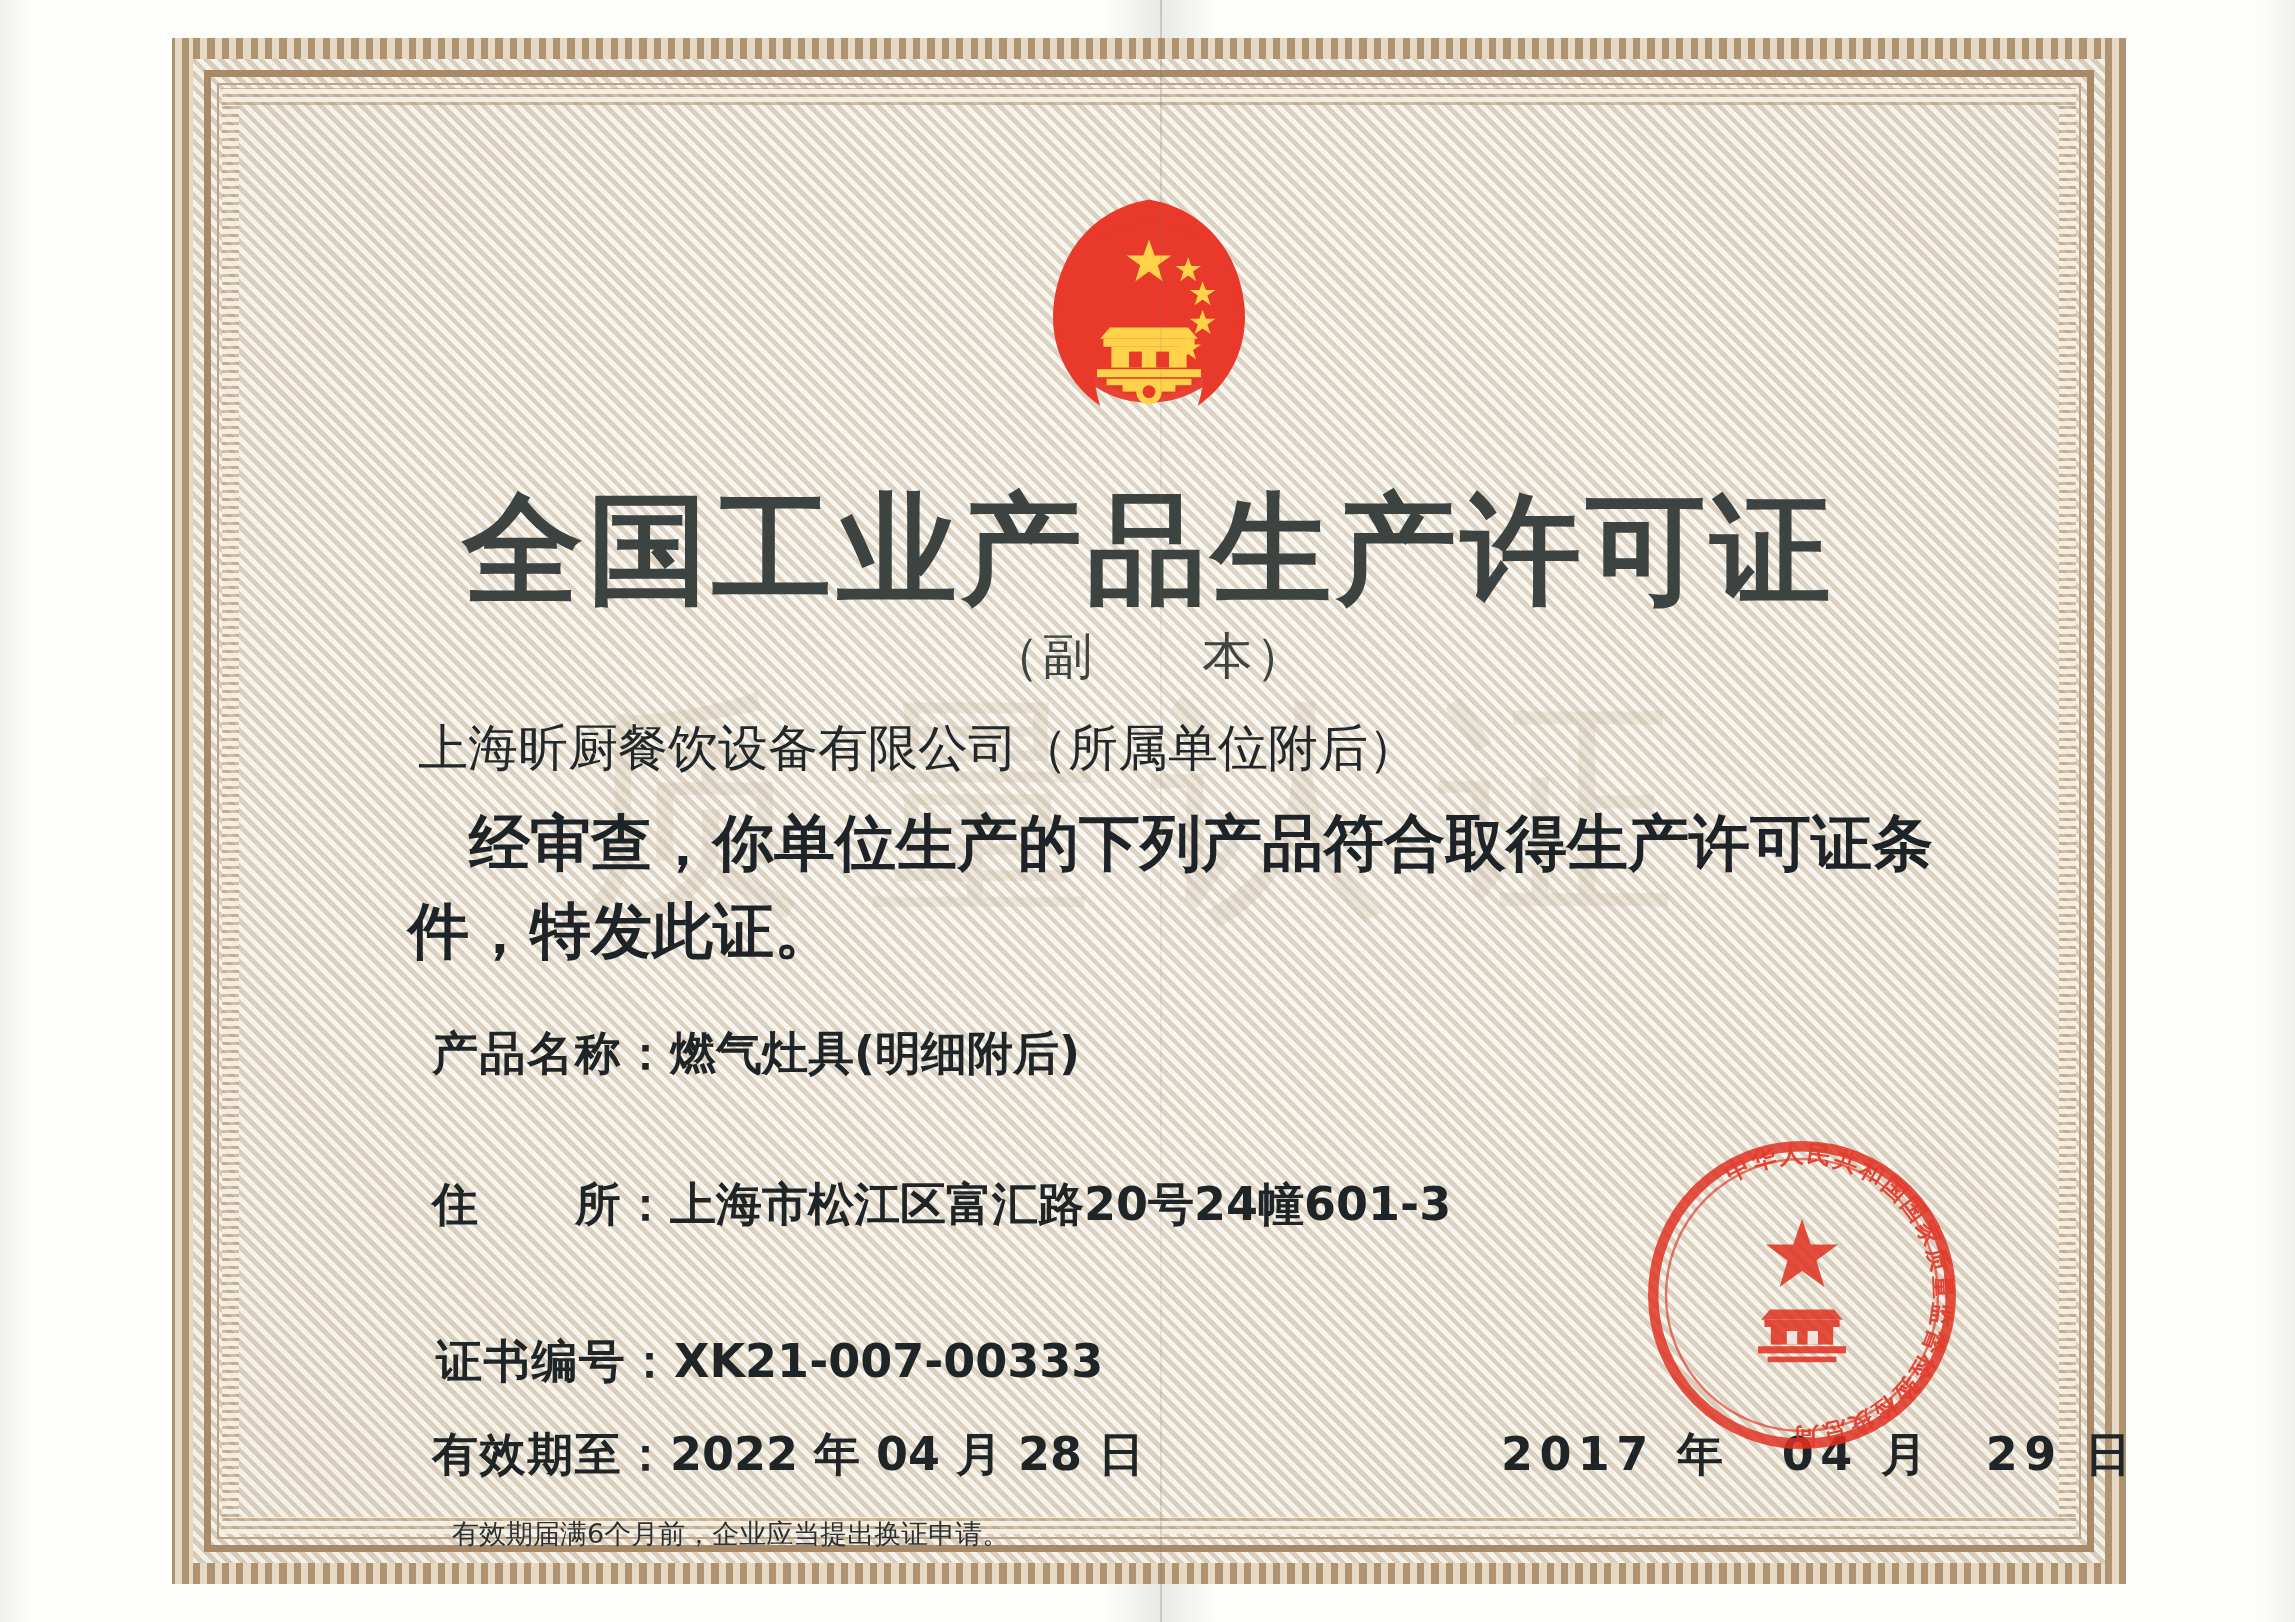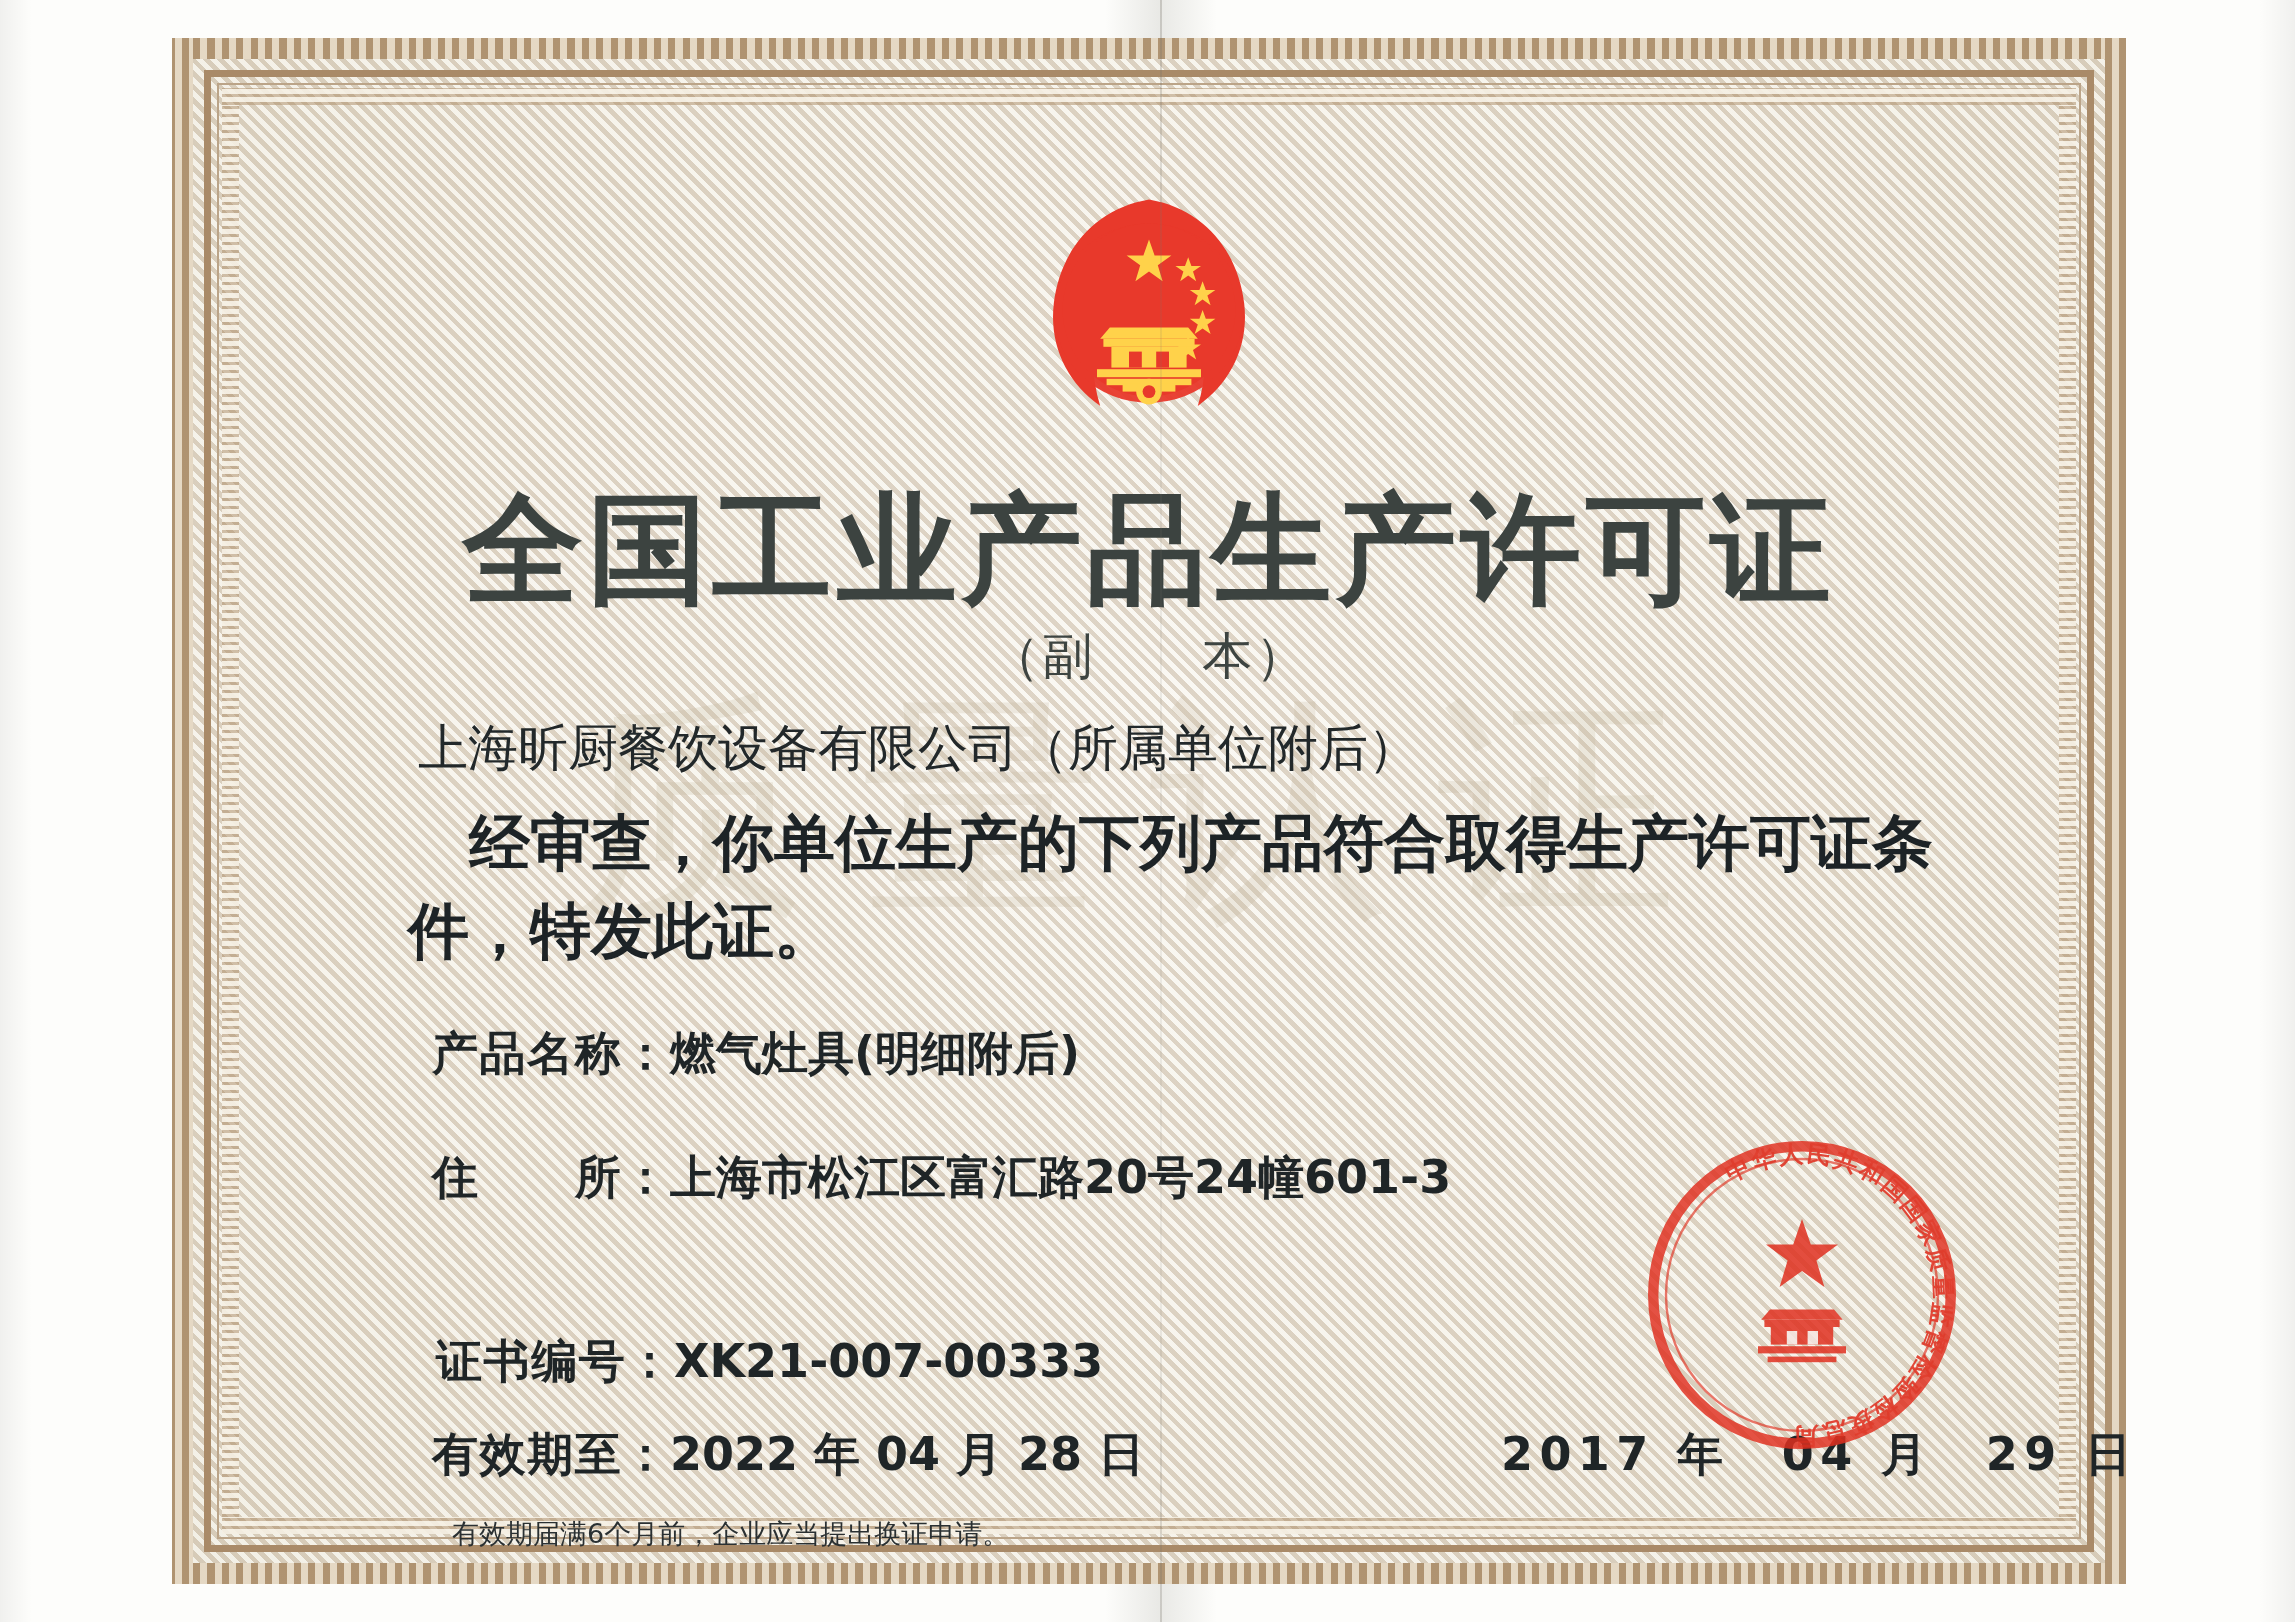--- a/index.html
+++ b/index.html
@@ -214,21 +214,21 @@
   }
   .field .lbl {
     font-weight: bold;
     letter-spacing: 1.6px;
   }
   .field .val {
     font-weight: bold;
   }
 
   .f-product { left: 164px; top: 897px; }
-  .f-address { left: 164px; top: 1021px; }
+  .f-address { left: 164px; top: 1048px; }
   .f-factory { left: 164px; top: 1113px; }
   .f-cert    { left: 168px; top: 1205px; }
   .f-valid   { left: 164px; top: 1298px; }
 
   .issue-date {
     position: absolute;
     left: 1233px;
     top: 1298px;
     font-family: "DejaVu Sans", sans-serif;
     font-size: 46px;

